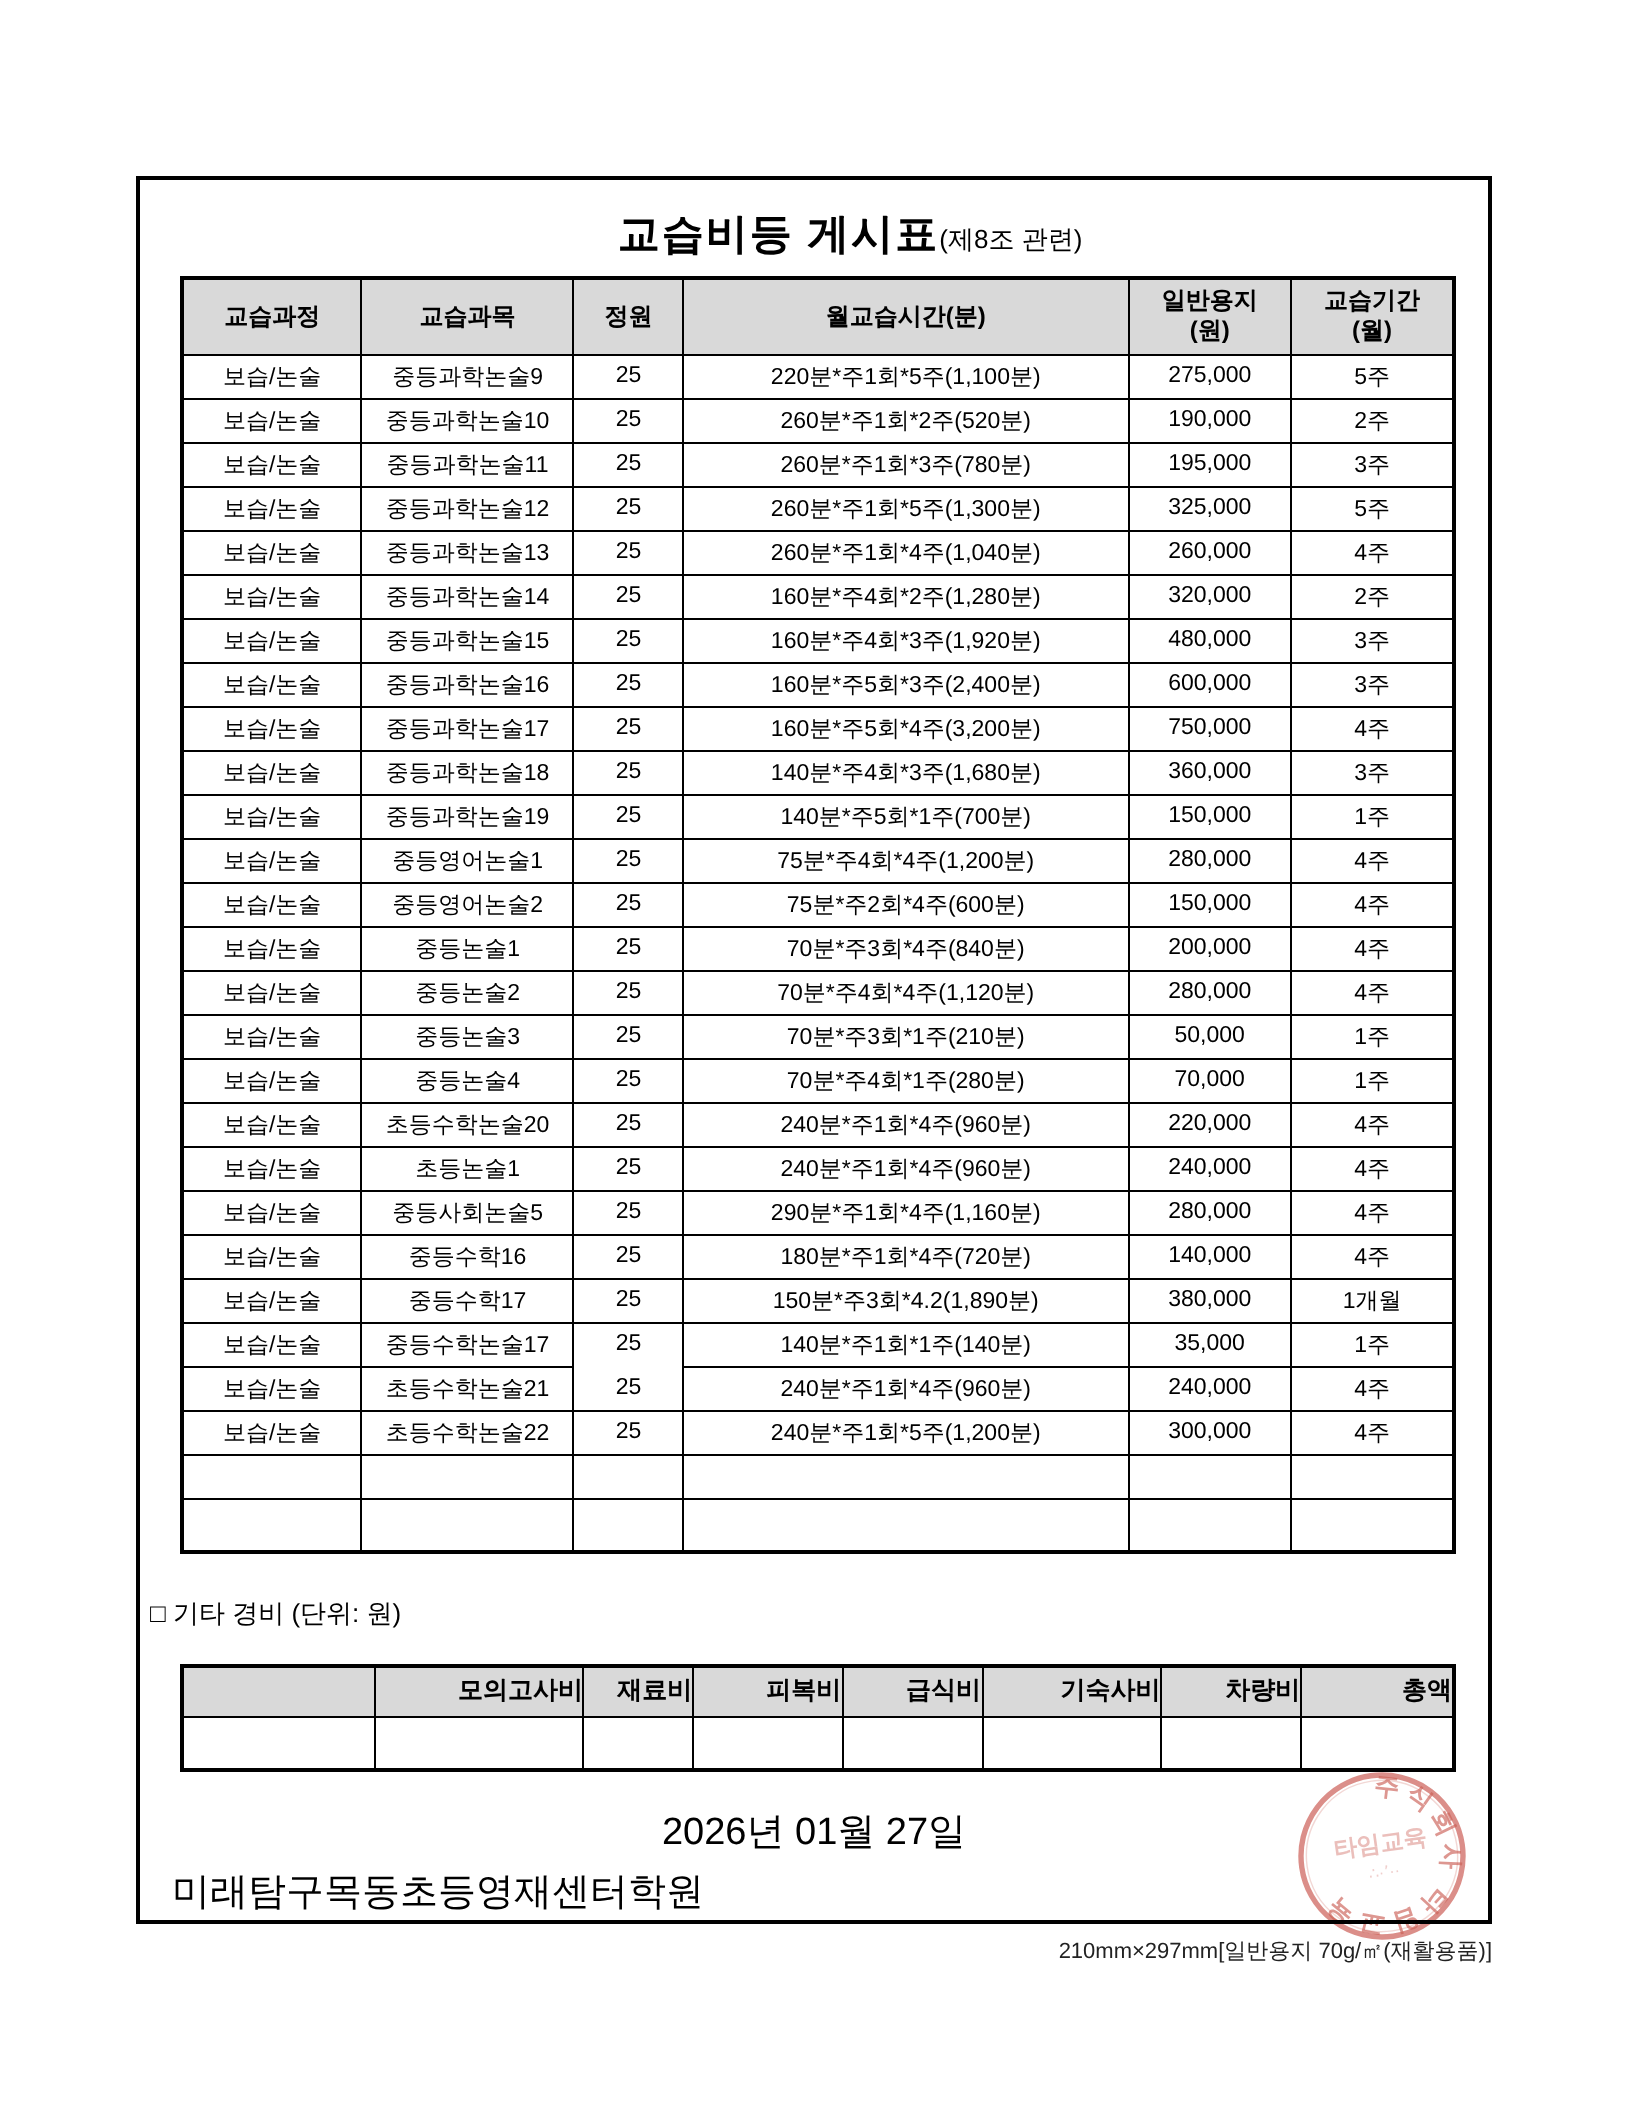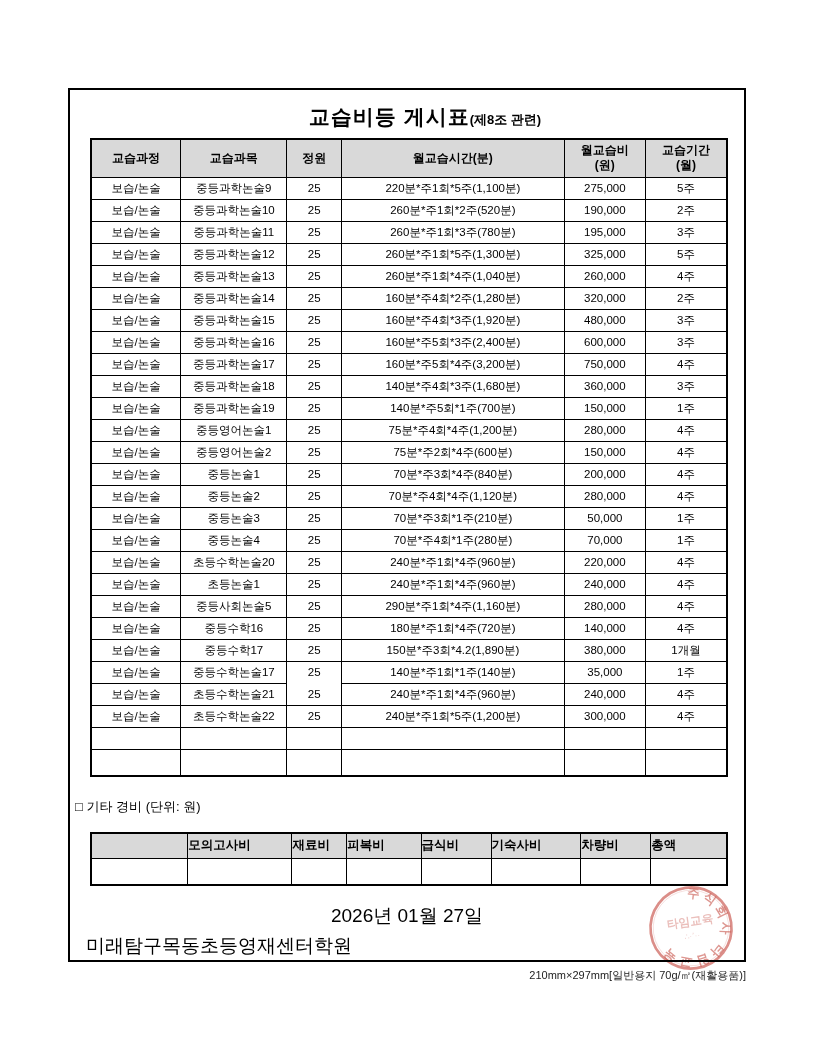--- a/index.html
+++ b/index.html
@@ -6,21 +6,21 @@
   html,body { width:816px; height:1056px; background:#ffffff; }
   body { position:relative; font-family:"Liberation Sans","DejaVu Sans",sans-serif; color:#000; }
 
   .doc-border {
     position:absolute; left:68px; top:88px; width:678px; height:874px;
     border:2px solid #000;
   }
 
   .title-block { text-align:center; margin-top:13px; }
   .title-main { font-size:21px; font-weight:bold; letter-spacing:1px;margin-left:36px; }
-  .title-suffix { font-size:13px; font-weight:bold; }
+  .title-suffix { font-size:13px; font-weight:normal; }
 
   .subheader {
     display:flex; justify-content:space-between; align-items:flex-end;
     padding:0 14px 0 12px; margin-top:9px;
   }
   .fee-label { font-size:17px; font-weight:bold; }
   .as-of { font-size:19px; }
 
   table { border-collapse:collapse; table-layout:fixed; }
   .fee-table {
@@ -30,21 +30,21 @@
   .fee-table th {
     background:#d9d9d9; font-size:12px; font-weight:bold; height:38px;
     white-space:pre-line; line-height:1.25;
   }
   .fee-table td { height:22px; font-size:11.5px; }
   .fee-table td.bb-hidden { border-bottom-style:hidden; }
   .fee-table tr.empty-tall td { height:27px; }
 
   .etc-label { font-size:13px; margin:21px 0 16px 5px; }
   .etc-table { width:638px; margin:5px 20px 0 20px; border:2px solid #000; }
-  .etc-table th, .etc-table td { border:1.5px solid #000; text-align:left; vertical-align:middle; }
+  .etc-table th, .etc-table td { border:1.5px solid #000; text-align:right; vertical-align:middle; }
   .etc-table th { background:#d9d9d9; font-size:12.5px; font-weight:bold; height:25px; }
   .etc-table td { height:27px; font-size:12px; }
 
   .notice { font-size:13px; margin:6px 0 0 4px; letter-spacing:-0.3px; }
   .sign-date { text-align:center; font-size:19px; margin-top:17px; }
   .sign-line {
     display:flex; justify-content:space-between; align-items:baseline;
     padding:0 13px 0 16px; margin-top:4px; font-size:19px;
   }
 
@@ -76,21 +76,21 @@
       <col style="width:35.0%">
         <col style="width:12.8%">
         <col style="width:12.8%">
     </colgroup>
     <thead>
       <tr>
           <th>교습과정</th>
           <th>교습과목</th>
           <th>정원</th>
           <th>월교습시간(분)</th>
-          <th>월교습비
+          <th>일반용지
 (원)</th>
           <th>교습기간
 (월)</th>
         </tr>
     </thead>
     <tbody>
         <tr>
           <td>보습/논술</td>
           <td>중등과학논술9</td>
           <td>25</td>

